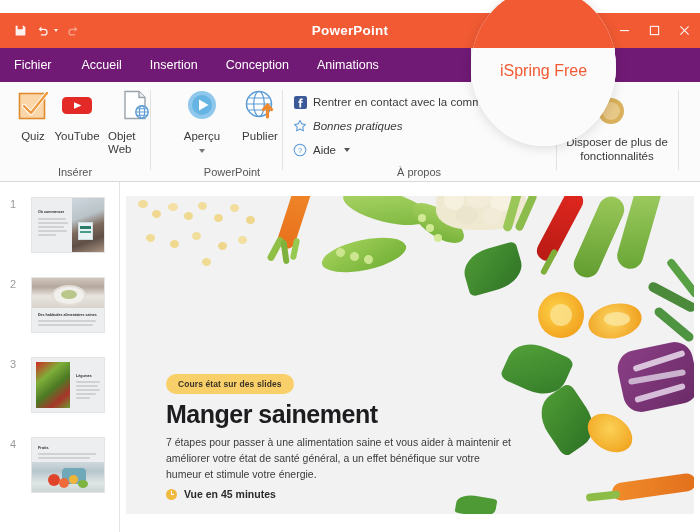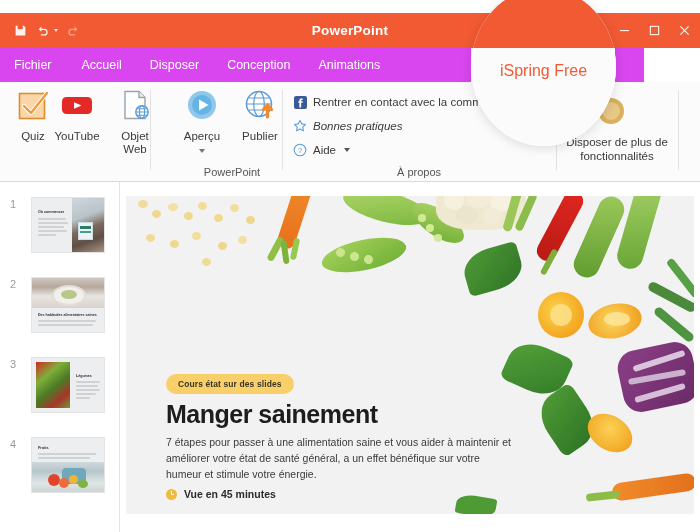--- a/index.html
+++ b/index.html
@@ -26,22 +26,22 @@
   .apptitle {
     position:absolute; left:0; top:0; width:700px; height:35px;
     display:flex; align-items:center; justify-content:center;
     color:#ffffff; font-size:13.5px; font-weight:bold; letter-spacing:.2px;
   }
   .wincontrols { position:absolute; right:10px; top:0; height:35px; display:flex; align-items:center; gap:19px; }
   .wincontrols span { color:#fff; opacity:.95; display:inline-flex; }
 
   
   .tabstrip {
-    position:absolute; left:0; top:48px; width:644px; height:34px;
-    background:#d946ef;
+    position:absolute; left:0; top:48px; width:700px; height:34px;
+    background:#701a75;
   }
   .tabs { position:absolute; left:14px; top:0; height:34px; display:flex; align-items:center; gap:0; }
   .tab {
     color:#ffffff; font-size:12.5px; padding:0 14px; height:34px;
     display:flex; align-items:center; white-space:nowrap;
   }
   .tab.first { padding-left:0; padding-right:16px; }
   .tab.active-ispring {
     position:absolute; left:471px; top:0; width:144px; height:34px;
     background:#fbfbfb; color:#f15a33; justify-content:center; padding:0;
@@ -55,21 +55,21 @@
   .rgroup { position:absolute; top:0; height:100px; }
   .rgroup .glabel {
     position:absolute; bottom:4px; left:0; width:100%;
     text-align:center; font-size:11px; color:#555;
   }
   .sep { position:absolute; top:8px; width:1px; height:80px; background:#e2e2e2; }
   .bigbtn {
     position:absolute; top:6px; width:54px;
     display:flex; flex-direction:column; align-items:center; gap:4px;
   }
-  .bigbtn .blabel { font-size:11.5px; color:#3a3a3a; text-align:center; line-height:13px; }
+  .bigbtn .blabel { font-size:11.5px; color:#3a3a3a; line-height:13px; }
   .caret { width:0;height:0;border-left:3.5px solid transparent;border-right:3.5px solid transparent;border-top:4px solid #777; margin-top:2px;}
 
   
   .linkrow { position:absolute; display:flex; align-items:center; gap:6px; font-size:11.5px; color:#3a3a3a; white-space:nowrap; }
   .linkrow .licon { width:14px; height:14px; display:inline-flex; align-items:center; justify-content:center; flex:0 0 14px;}
 
   .promo {
     position:absolute; font-size:11.5px; color:#3a3a3a; text-align:center;
     line-height:14px; width:130px;
   }
@@ -185,21 +185,21 @@
             <path d="M1.5 1.5l9 9M10.5 1.5l-9 9" stroke="#fff" stroke-width="1.2" fill="none"></path>
           </svg>
       </span>
     </div>
   </div>
 
   <div class="tabstrip">
     <div class="tabs">
       <div class="tab first">Fichier</div>
       <div class="tab">Accueil</div>
-      <div class="tab">Disposer</div>
+      <div class="tab">Insertion</div>
       <div class="tab">Conception</div>
       <div class="tab">Animations</div>
     </div>
     <div class="tab active-ispring">iSpring Free</div>
   </div>
 
   <div class="ribbon">
 
     <div class="rgroup" style="left:0px;width:150px;">
       <div class="bigbtn" style="left:6px;">
@@ -229,20 +229,21 @@
             <path d="M7 3.5h14l6 6v21H7z" fill="#ffffff" stroke="#9aa3ab" stroke-width="1.4"></path>
             <path d="M21 3.5v6h6" fill="#eceff1" stroke="#9aa3ab" stroke-width="1.4"></path>
             <circle cx="24" cy="24" r="6.2" fill="#ffffff" stroke="#5b9bd5" stroke-width="1.4"></circle>
             <ellipse cx="24" cy="24" rx="2.6" ry="6.2" fill="none" stroke="#5b9bd5" stroke-width="1.1"></ellipse>
             <path d="M17.9 24h12.2M18.8 20.8h10.4M18.8 27.2h10.4" stroke="#5b9bd5" stroke-width="1.1" fill="none"></path>
           </svg>
         </span>
         <span class="blabel">Objet Web</span>
       </div>
 
+      <div class="glabel">Insérer</div>
     </div>
 
     <div class="sep" style="left:150px;"></div>
 
     <div class="rgroup" style="left:167px;width:130px;">
       <div class="bigbtn" style="left:8px;">
         <span>
           <svg width="34" height="34" viewBox="0 0 34 34">
             <circle cx="17" cy="17" r="14" fill="#8fc8ec"></circle>
             <circle cx="17" cy="17" r="10" fill="#66b4e4"></circle>

